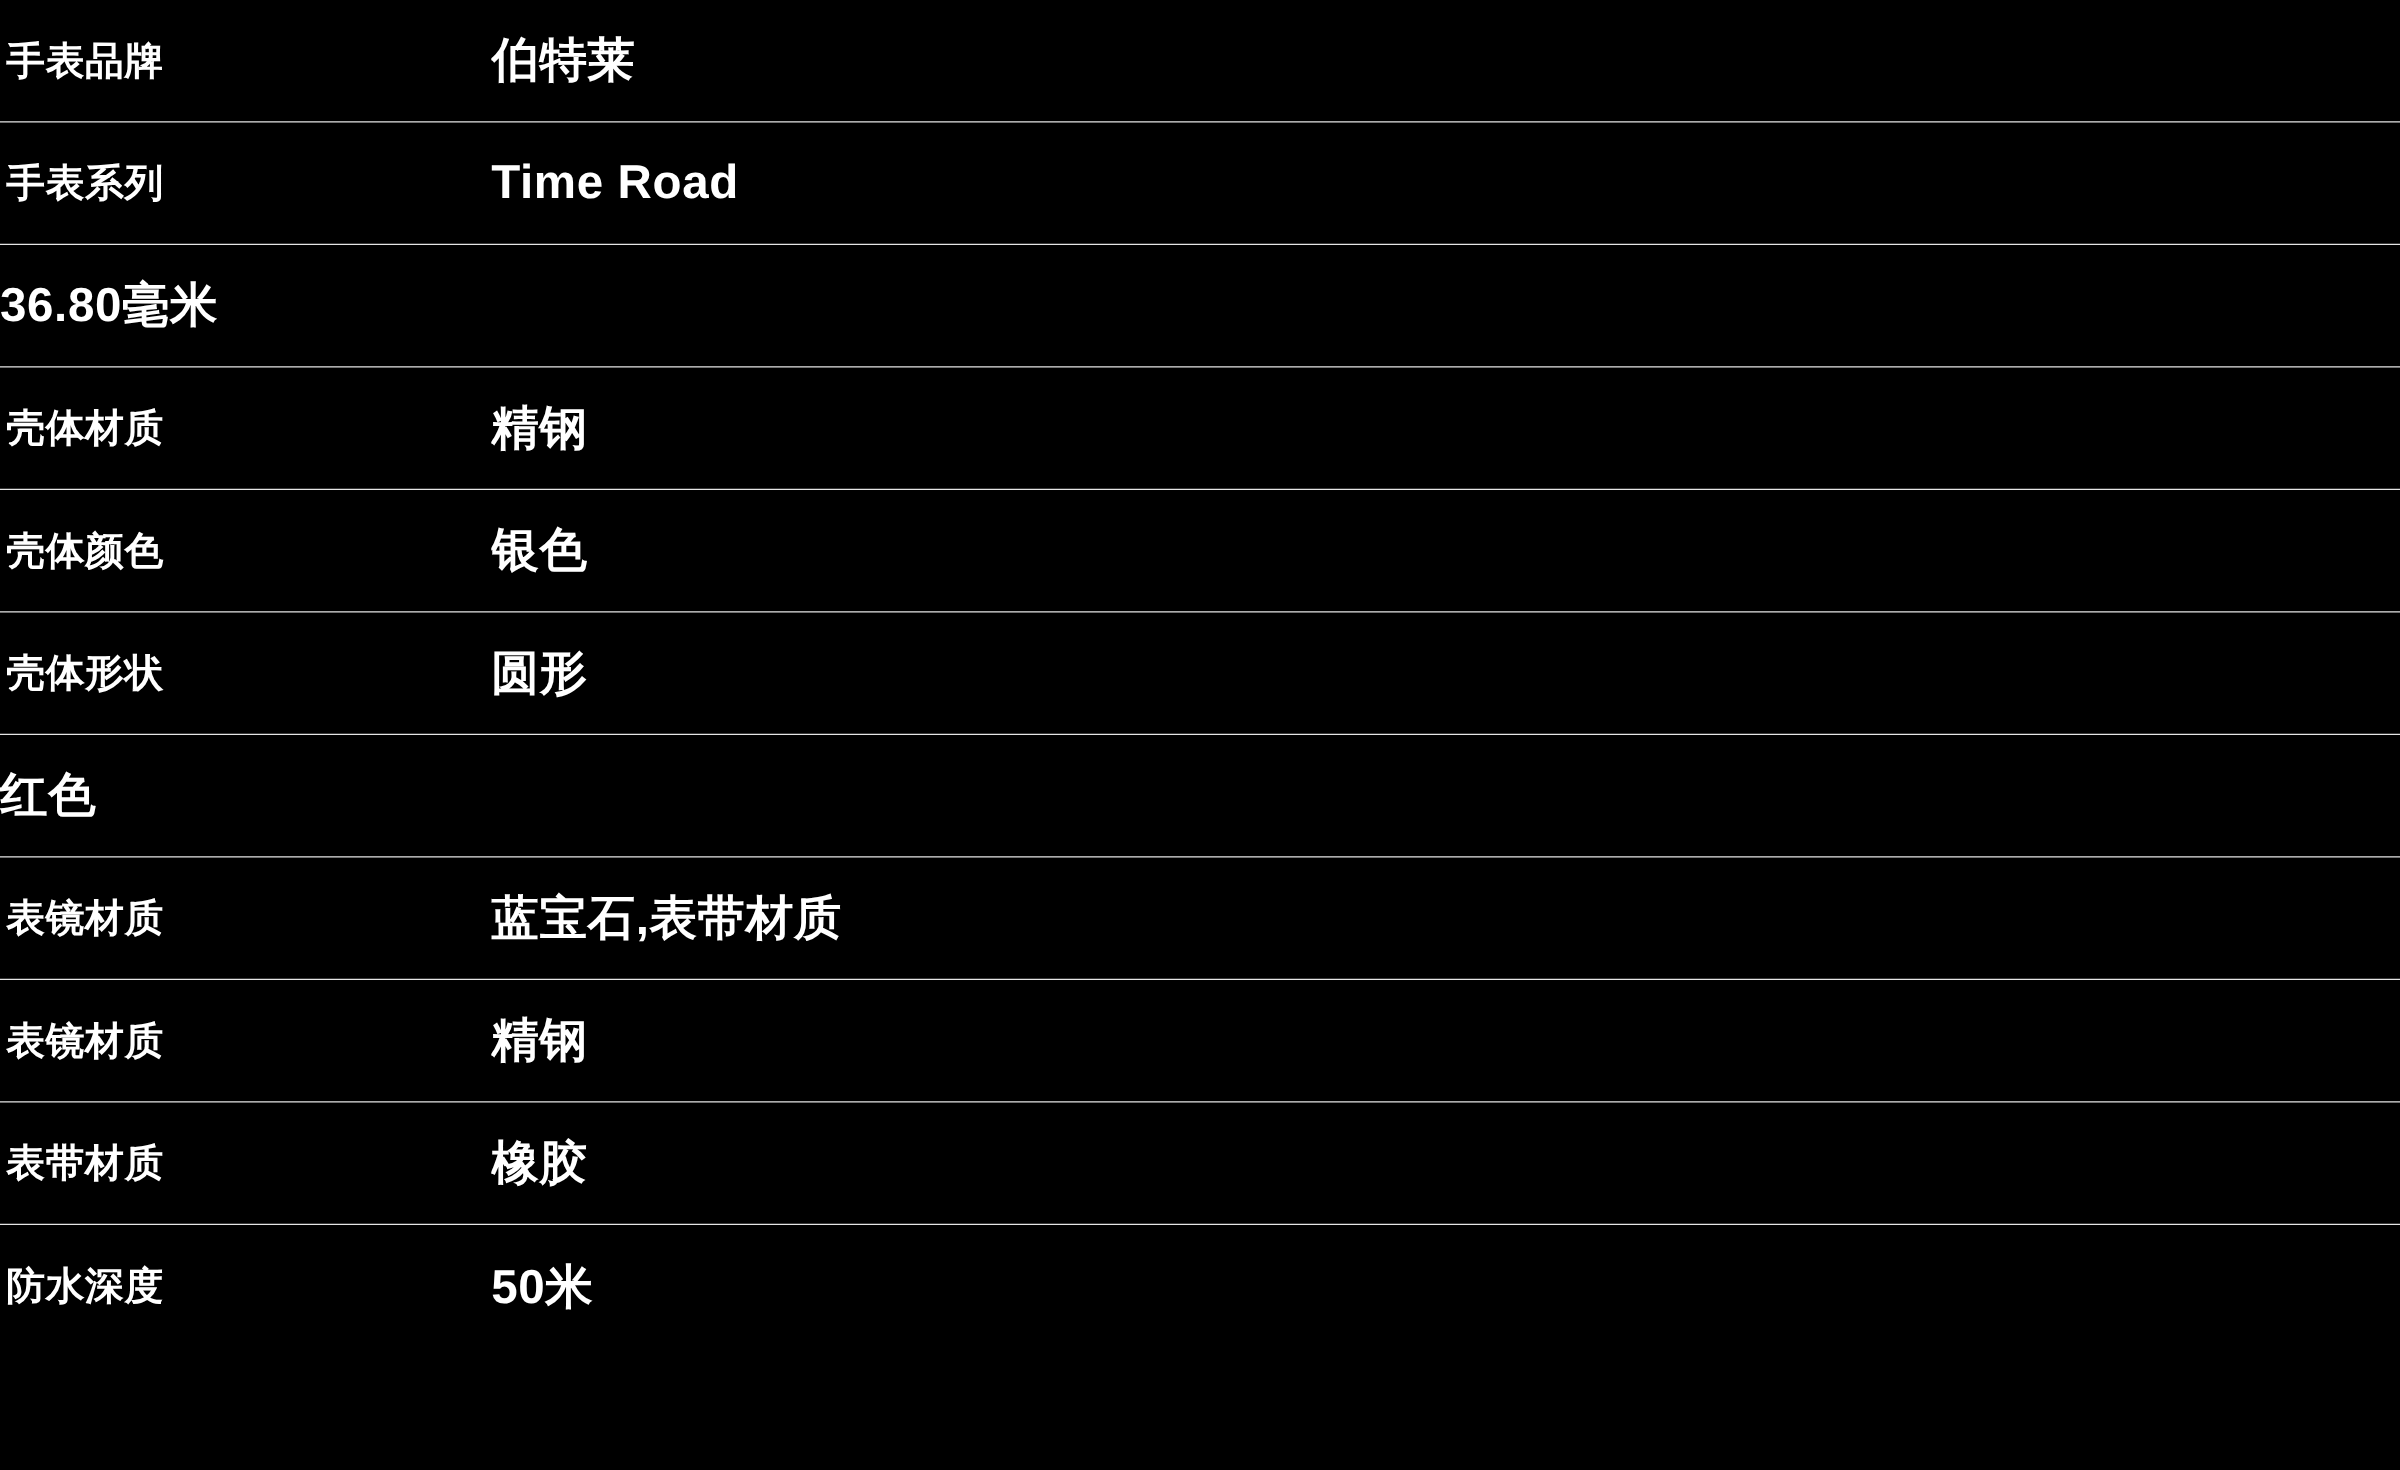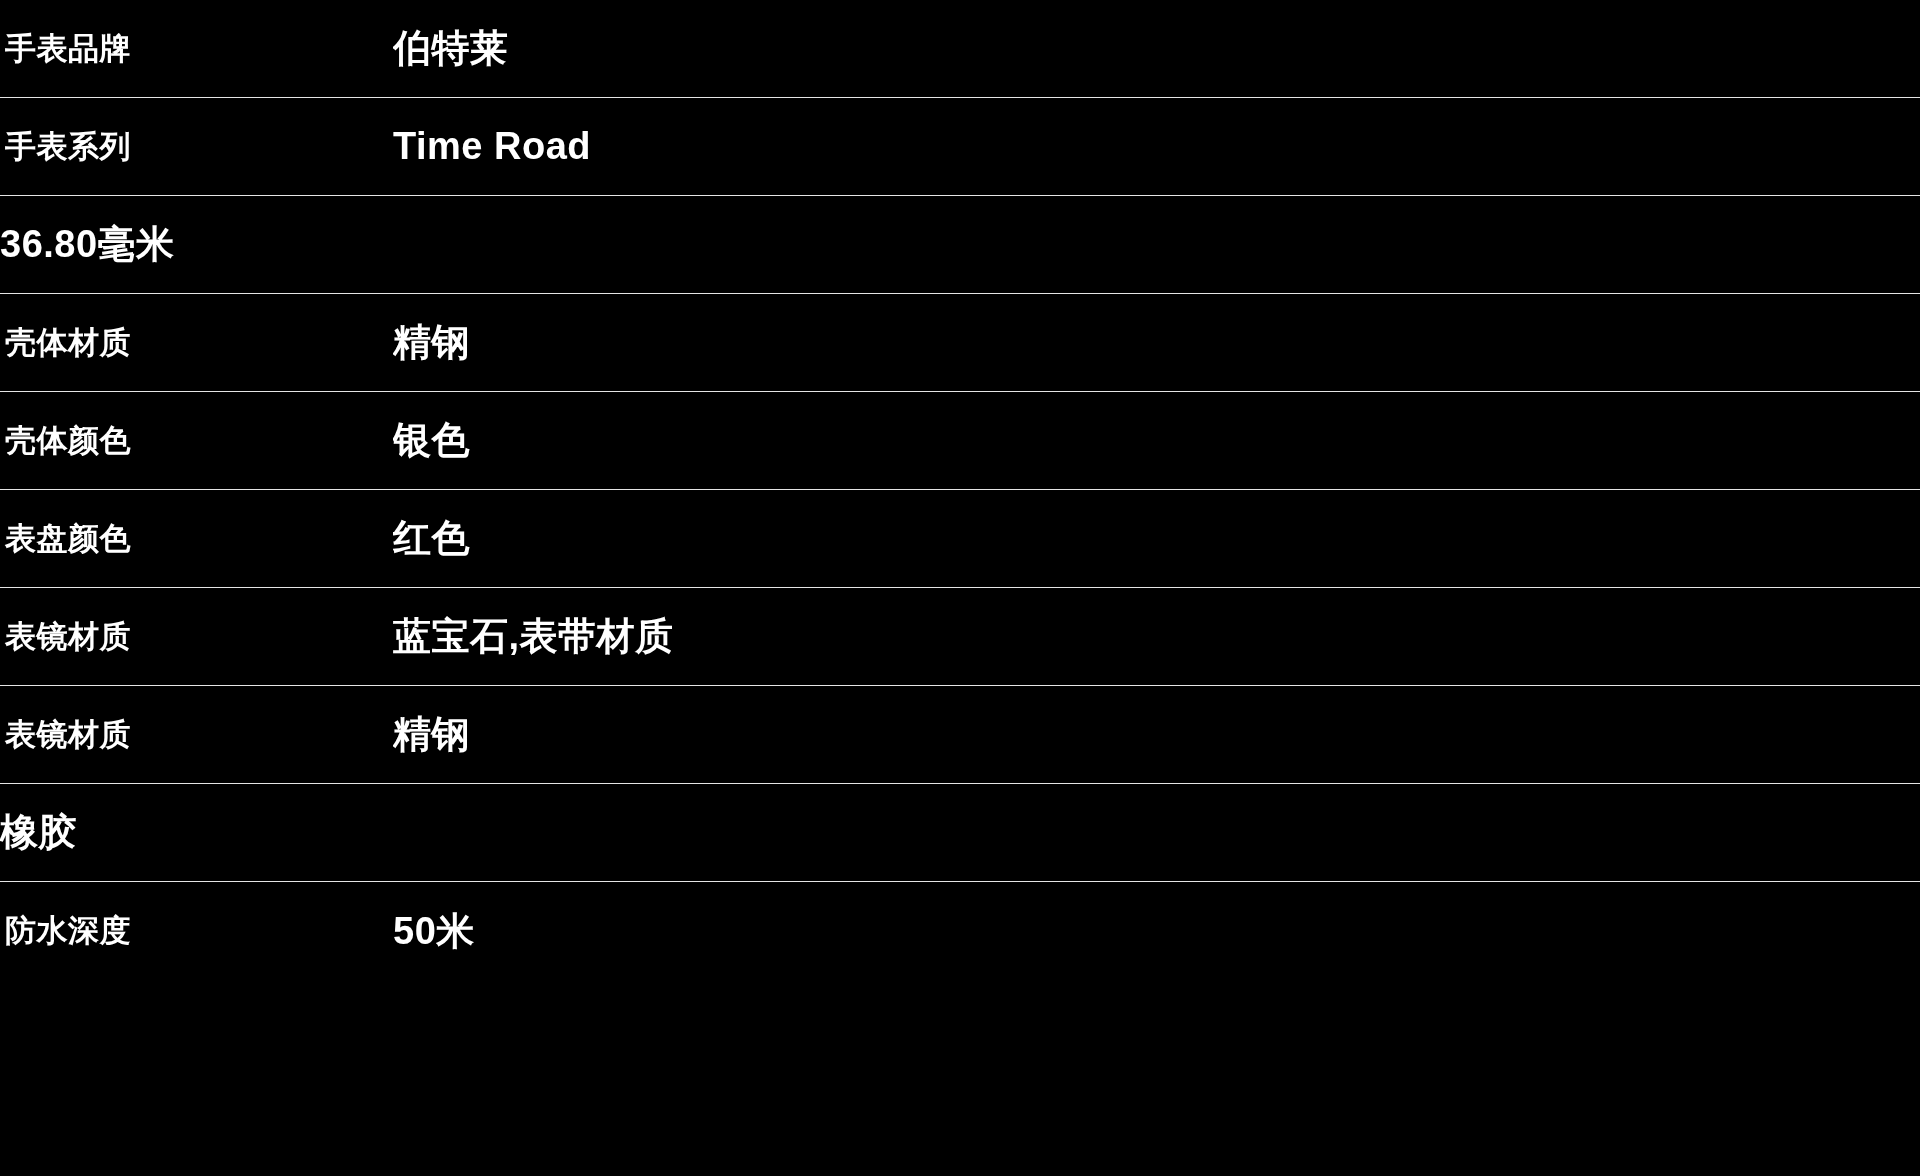--- a/index.html
+++ b/index.html
@@ -68,31 +68,35 @@
   </div>
     <div class="spec-row">
     <div class="spec-label">壳体材质</div>
     <div class="spec-value">精钢</div>
   </div>
     <div class="spec-row">
     <div class="spec-label">壳体颜色</div>
     <div class="spec-value">银色</div>
   </div>
     <div class="spec-row">
-    <div class="spec-label">表盘颜色</div>
+    <div class="spec-label">壳体形状</div>
+    <div class="spec-value">圆形</div>
+  </div>
+    <div class="spec-row">
     <div class="spec-value">红色</div>
   </div>
     <div class="spec-row">
     <div class="spec-label">表镜材质</div>
     <div class="spec-value">蓝宝石,表带材质</div>
   </div>
     <div class="spec-row">
     <div class="spec-label">表镜材质</div>
     <div class="spec-value">精钢</div>
   </div>
     <div class="spec-row">
+    <div class="spec-label">表带材质</div>
     <div class="spec-value">橡胶</div>
   </div>
     <div class="spec-row">
     <div class="spec-label">防水深度</div>
     <div class="spec-value">50米</div>
   </div>
   </div>
 
 </body></html>

